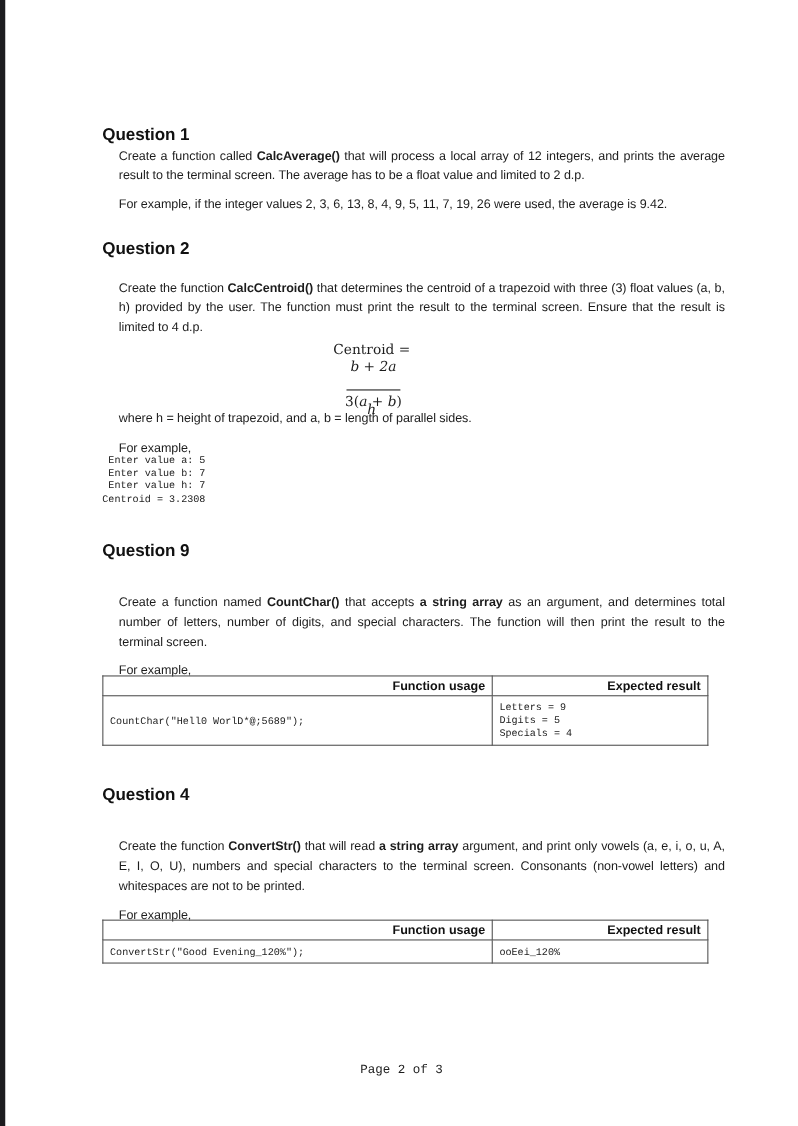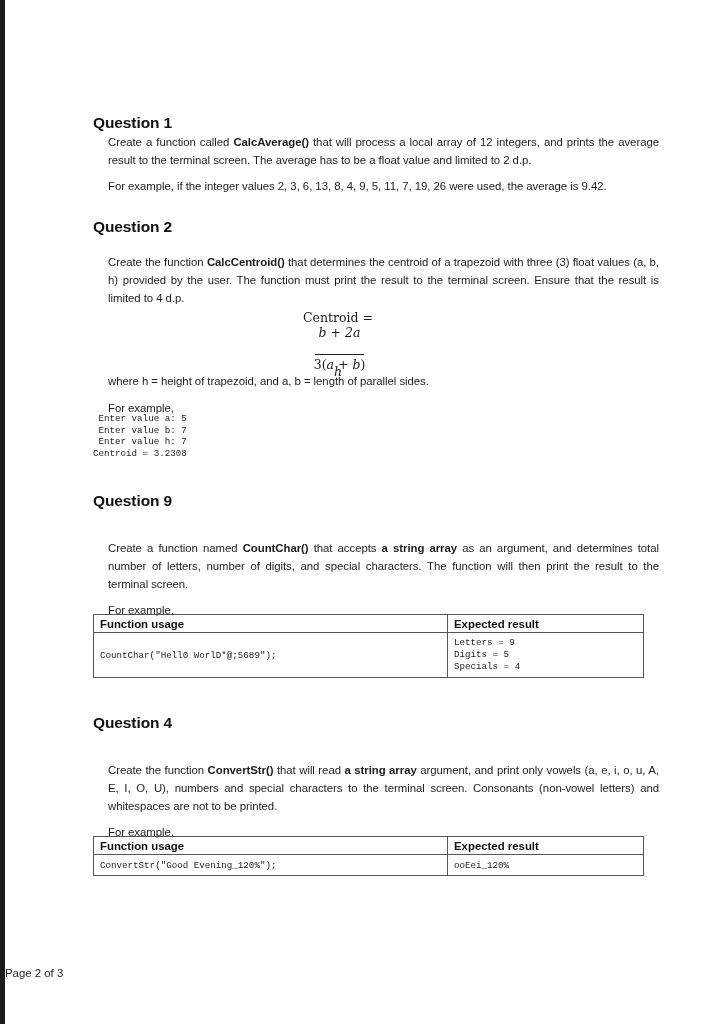--- a/index.html
+++ b/index.html
@@ -32,25 +32,25 @@
   .formula .frac { display: inline-flex; flex-direction: column; align-items: center; margin: 0 3px 0 6px; }
   .formula .num { padding: 0 4px 14px 4px; border-bottom: 1px solid #222; font-style: italic; }
   .formula .den { padding: 2px 4px 0 4px; }
   .formula .den i, .formula .h { font-style: italic; }
   table.ex {
     position: absolute; border-collapse: collapse; width: 551px;
   }
   table.ex th, table.ex td {
     border: 1px solid #555; text-align: left; vertical-align: middle; padding: 1px 6px;
   }
-  table.ex th { font-size: 11.4px; font-weight: bold; color: #111; height: 15px; }
+  table.ex th { font-size: 11.4px; font-weight: bold; color: #111; height: 15px; text-align: right; }
   table.ex td { font-family: "Liberation Mono", "DejaVu Sans Mono", monospace; font-size: 9.2px; color: #222; }
   table.ex td.res { line-height: 12px; padding-top: 4px; padding-bottom: 4px; }
   table.ex col.c1 { width: 354px; }
-  .footer { position: absolute; top: 967px; left: 0; width: 720px; font-size: 11.4px; color: #1c1c1c; }
+  .footer { position: absolute; top: 967px; left: 0; width: 720px; text-align: center; font-size: 11.4px; color: #1c1c1c; font-family: Liberation Mono, monospace; }
   .res-line { display: block; white-space: pre; }
 </style>
 </head>
 <body>
 
 <div class="left-strip"></div>
 
 <div class="page">
   <div class="content">
 

